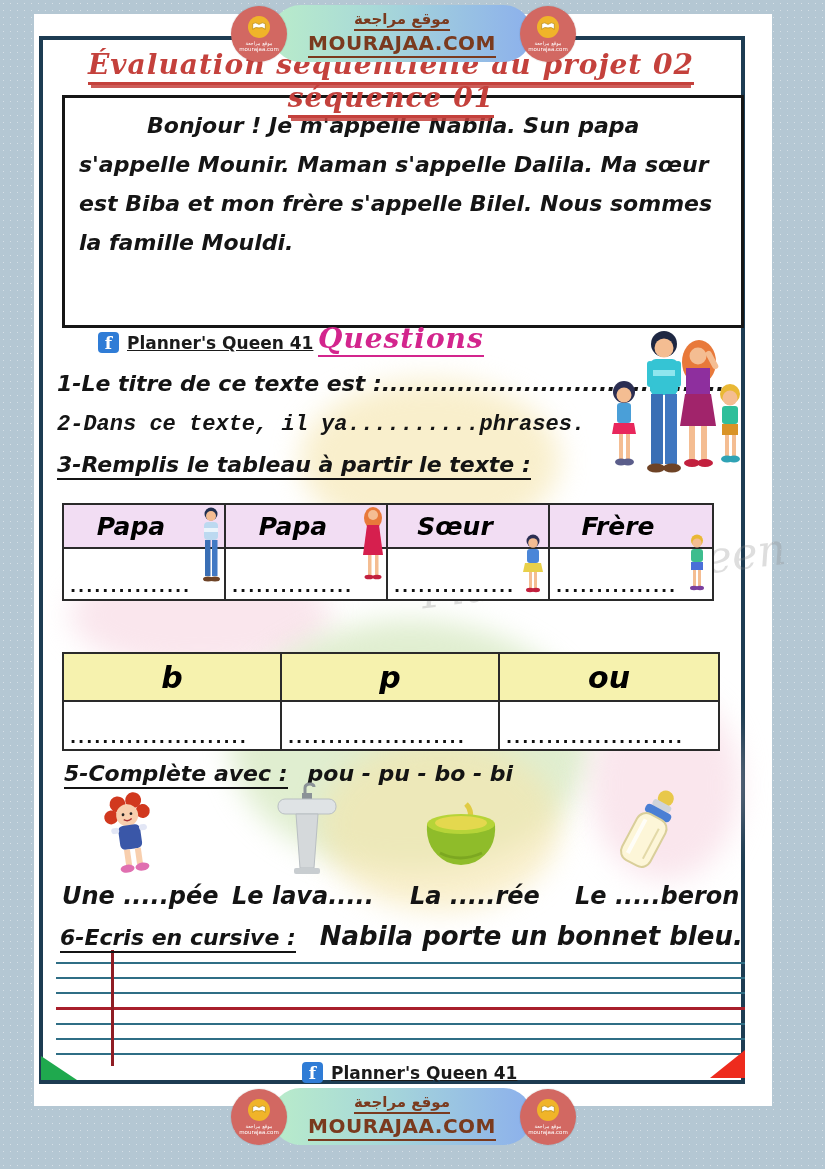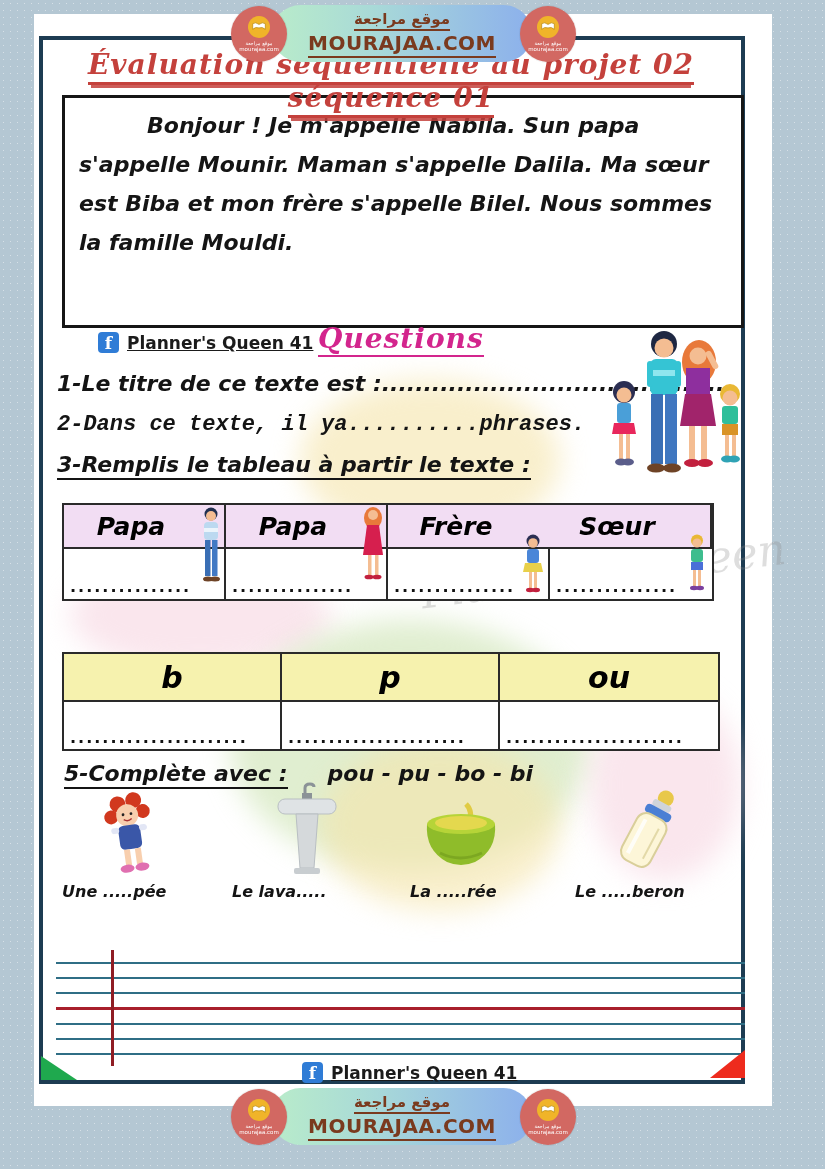--- a/index.html
+++ b/index.html
@@ -62,35 +62,35 @@
       display:flex;align-items:flex-end;justify-content:center;font-family:"DejaVu Serif",serif;line-height:19px;}
   .credit-label{font-size:17px;font-weight:bold;color:#1b1b1b;text-decoration:underline;}
   .questions-heading{position:absolute;left:318px;top:322px;z-index:5;}
   .questions-heading span{
     font-family:"DejaVu Serif",serif;font-style:italic;font-weight:bold;font-size:28px;color:#d3258d;
     border-bottom:2.5px solid #d3258d;letter-spacing:1px;padding-bottom:0;
   }
   
   .q{position:absolute;font-style:italic;font-weight:bold;font-size:22px;color:#141414;white-space:nowrap;z-index:5;}
   .q .ul{border-bottom:2.5px solid #141414;padding-bottom:1px;}
-  .q .plain{margin-left:40px;}
+  .q .plain{margin-left:20px;}
   
   .gtable{position:absolute;border:2px solid #2a2a2a;background:#fff;display:grid;z-index:4;}
   .gtable .cell{border-right:2px solid #2a2a2a;border-bottom:2px solid #2a2a2a;display:flex;align-items:center;}
   .gtable .cell.lastcol{border-right:none;}
   .gtable .cell.lastrow{border-bottom:none;}
   .t1{left:62px;top:503px;width:648px;height:94px;grid-template-columns:repeat(4,1fr);grid-template-rows:44px 1fr;}
   .t1 .head{background:#f2ddf3;justify-content:center;font-style:italic;font-weight:bold;font-size:25px;padding-right:26px;}
   .t2{left:62px;top:652px;width:654px;height:95px;grid-template-columns:repeat(3,1fr);grid-template-rows:48px 1fr;}
   .t2 .head{background:#f6f2ae;justify-content:center;font-style:italic;font-weight:bold;font-size:30px;}
   .dots{font-size:16px;font-weight:bold;letter-spacing:2px;color:#111;padding:24px 0 0 6px;overflow:hidden;}
   
   .fig{position:absolute;z-index:5;}
   
-  .word{position:absolute;top:882px;font-style:italic;font-weight:bold;font-size:16px;color:#141414;white-space:nowrap;z-index:5;}
+  .word{position:absolute;top:882px;font-style:italic;font-weight:bold;font-size:24px;color:#141414;white-space:nowrap;z-index:5;}
   
   .lines{position:absolute;left:56px;top:956px;width:689px;height:106px;z-index:4;}
   .hline{position:absolute;left:0;width:100%;height:2px;background:#2f6e85;}
   .hline.red{height:3px;background:#a81f2b;}
   .vline{position:absolute;left:55px;top:-6px;width:3px;height:116px;background:#8f1d24;}
 </style>
 </head>
 <body>
 
 <div class="canvas">
@@ -166,22 +166,22 @@
     <rect x="116" y="96" width="16" height="11" fill="#d99326"></rect>
     <rect x="119" y="107" width="4" height="22" fill="#f4bd92"></rect>
     <rect x="126" y="107" width="4" height="22" fill="#f4bd92"></rect>
     <ellipse cx="121" cy="131" rx="6" ry="3.5" fill="#2fa3b5"></ellipse>
     <ellipse cx="128" cy="131" rx="6" ry="3.5" fill="#2fa3b5"></ellipse>
   </svg>
 
   <div class="gtable t1">
     <div class="cell head">Papa</div>
     <div class="cell head">Papa</div>
+    <div class="cell head">Sœur</div>
     <div class="cell head lastcol">Frère</div>
-    <div class="cell head">Sœur</div>
     <div class="cell lastrow dots">...............</div>
     <div class="cell lastrow dots">...............</div>
     <div class="cell lastrow dots">...............</div>
     <div class="cell lastrow lastcol dots">...............</div>
   </div>
 
   <svg class="fig" style="left:196px;top:507px;" width="30" height="88" viewBox="0 0 30 88">
     <circle cx="15" cy="7" r="6.5" fill="#223050"></circle>
       <circle cx="15" cy="9" r="5" fill="#f4bd92"></circle>
     <rect x="8" y="15" width="14" height="18" rx="4" fill="#bcd9f0"></rect>
@@ -277,20 +277,23 @@
       <line x1="42" y1="40" x2="42" y2="78" stroke="#fff" stroke-width="4" opacity=".8"></line>
       <line x1="58" y1="42" x2="58" y2="76" stroke="#e3d9a8" stroke-width="2"></line>
     </g>
   </svg>
 
   <div class="word" style="left:62px;">Une .....pée</div>
   <div class="word" style="left:232px;">Le lava.....</div>
   <div class="word" style="left:410px;">La .....rée</div>
   <div class="word" style="left:575px;font-style:italic;">Le .....beron</div>
 
+  <div class="q" style="left:60px;top:921px;">
+    <span class="ul">6-Ecris en cursive :</span><span style="margin-left:24px;font-size:26px;">Nabila porte un bonnet bleu.</span>
+  </div>
 
   <div class="lines">
     <div class="hline" style="top:6px;"></div>
     <div class="hline" style="top:21px;"></div>
     <div class="hline" style="top:36px;"></div>
     <div class="hline red" style="top:51px;"></div>
     <div class="hline" style="top:67px;"></div>
     <div class="hline" style="top:82px;"></div>
     <div class="hline" style="top:97px;"></div>
     <div class="vline"></div>

